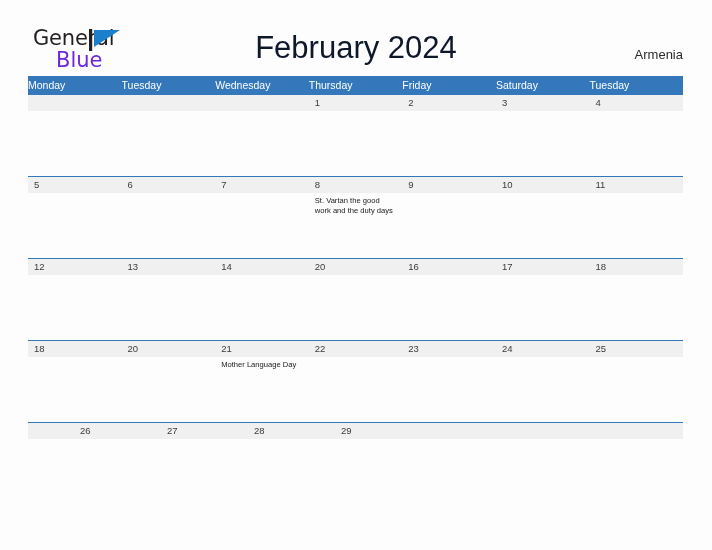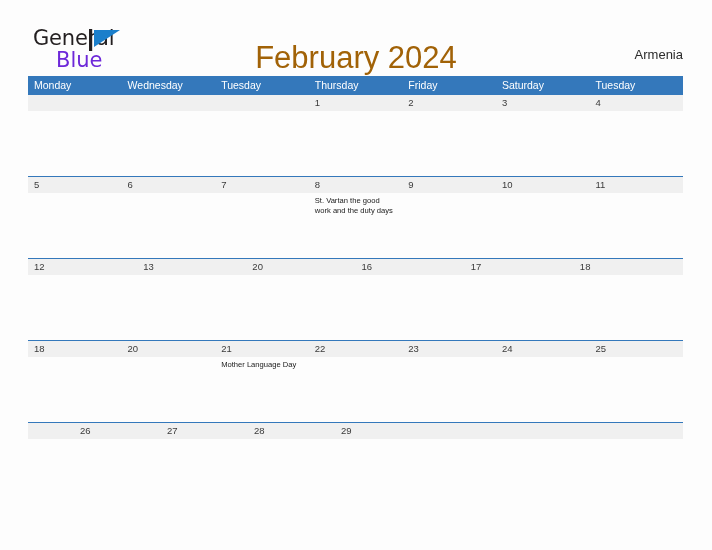--- a/index.html
+++ b/index.html
@@ -49,24 +49,24 @@
     color: #6d28d9;
     margin-top: 1px;
     margin-left: 23px;
     font-family: "DejaVu Sans", sans-serif;
   }
 
   .title {
     position: absolute;
     left: 0;
     right: 0;
-    top: 40px;
+    top: 30px;
     text-align: center;
     font-size: 31px;
-    color: #a16207;
+    color: #0f172a;
     font-family: "Liberation Sans", sans-serif;
     font-weight: normal;
     letter-spacing: 0px;
   }
 
   .region {
     position: absolute;
     right: 29px;
     top: 47px;
     font-size: 13px;
@@ -85,21 +85,20 @@
   .weekday-row {
     display: flex;
     background: #3478bb;
     height: 19px;
   }
   .weekday-cell {
     flex: 1 1 0;
     color: #ffffff;
     font-size: 10.5px;
     line-height: 19px;
-    padding-left: 6px;
     box-sizing: border-box;
     font-family: "Liberation Sans", sans-serif;
     white-space: nowrap;
     overflow: hidden;
   }
 
   .week {
     position: relative;
     border-top: 1.5px solid #3478bb;
   }
@@ -172,22 +171,22 @@
 
   <div class="title">February 2024</div>
 
   <div class="region">Armenia</div>
 
 </div>
 
 <div class="calendar">
   <div class="weekday-row" id="weekday-row">
       <div class="weekday-cell">Monday</div>
+      <div class="weekday-cell">Tuesday</div>
       <div class="weekday-cell">Wednesday</div>
-      <div class="weekday-cell">Tuesday</div>
       <div class="weekday-cell">Thursday</div>
       <div class="weekday-cell">Friday</div>
       <div class="weekday-cell">Saturday</div>
       <div class="weekday-cell">Tuesday</div>
     </div>
   <div id="weeks-container">
       <div class="week">
         <div class="daynum-band">
           <div class="band-seg"></div>
           <div class="band-seg"></div>
@@ -300,20 +299,25 @@
               <div class="daynum">12</div>
             </div>
           </div>
           <div class="day-cell">
             <div class="day-content">
               <div class="daynum">13</div>
             </div>
           </div>
           <div class="day-cell">
             <div class="day-content">
+              <div class="daynum">14</div>
+            </div>
+          </div>
+          <div class="day-cell">
+            <div class="day-content">
               <div class="daynum">20</div>
             </div>
           </div>
           <div class="day-cell">
             <div class="day-content">
               <div class="daynum">16</div>
             </div>
           </div>
           <div class="day-cell">
             <div class="day-content">

